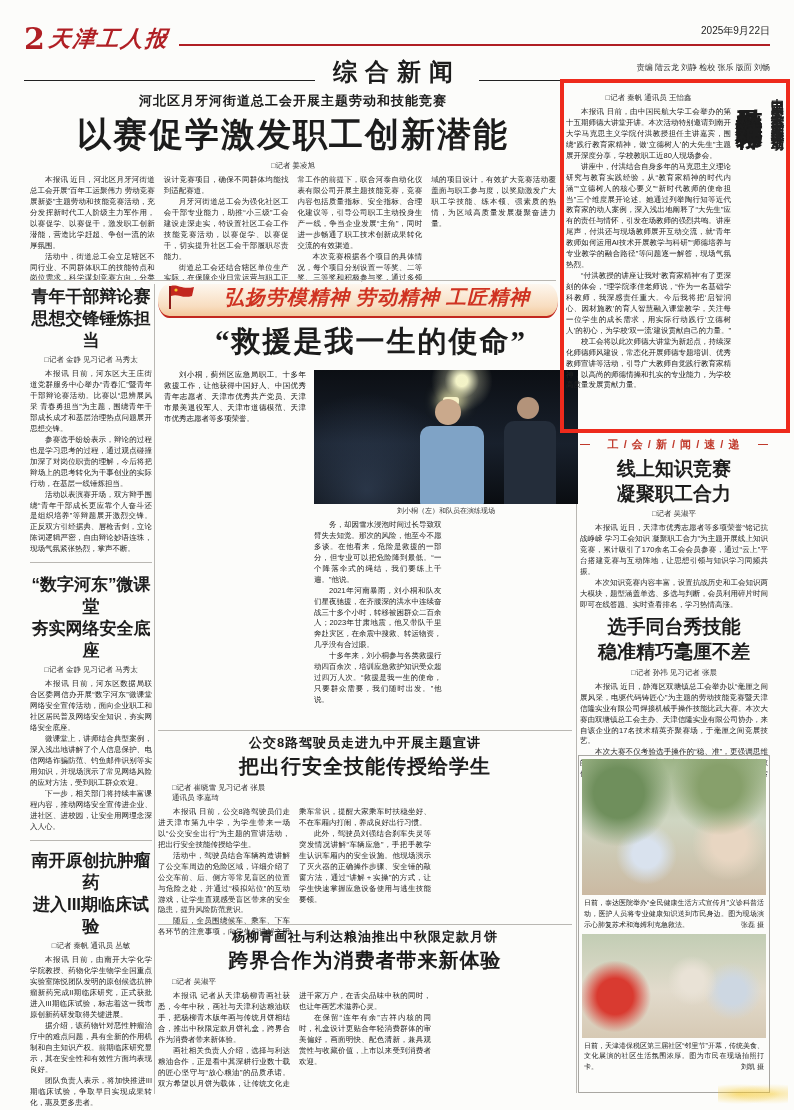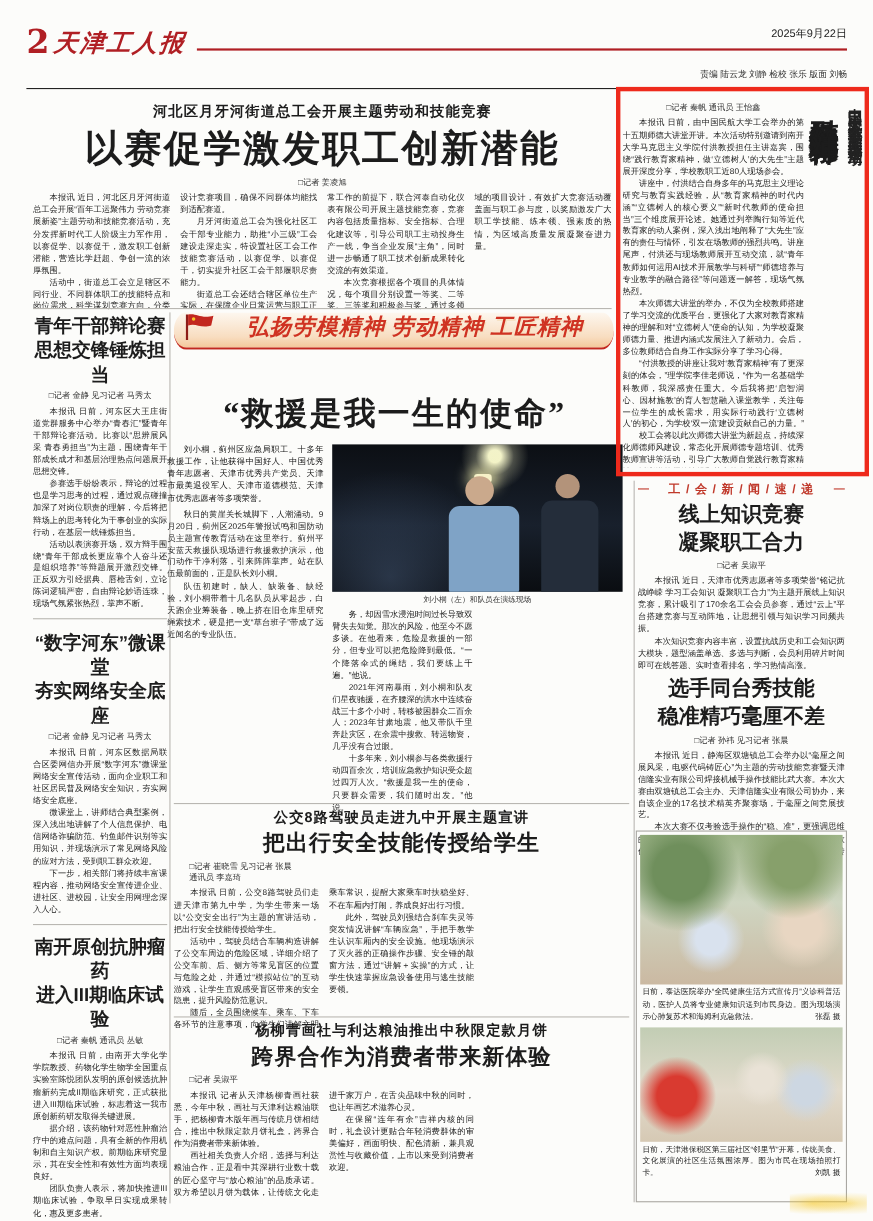--- a/index.html
+++ b/index.html
@@ -37,21 +37,21 @@
   .left-title { font-size:17px; font-weight:bold; text-align:center; line-height:1.3; white-space:pre-line; }
   .left-body { overflow:hidden; }
   
   .banner { position:absolute; left:158px; top:284px; width:400px; height:34px;
     background:linear-gradient(180deg,#fdf7ef 0%,#f8ddc0 70%,#f3c79a 100%);
     border-radius:16px/24px; border-bottom:2px solid #c2271f;
     display:flex; align-items:flex-start; padding-left:8px; }
   .banner-text { flex:1; text-align:center; font: italic bold 20px "Liberation Serif","DejaVu Serif",serif;
     color:#cf3222; text-shadow:1px 1px 0 #f7e2c4; letter-spacing:1px; }
   
-  .rescue { position:absolute; left:152px; top:322px; width:414px;margin-top:34px; }
+  .rescue { position:absolute; left:164px; top:322px; width:414px; }
   .rescue-title { font: bold 29px "Liberation Serif","DejaVu Serif",serif; text-align:center; letter-spacing:2px; }
   .rescue-flex { display:flex; margin-top:8px; gap:8px; }
   .rescue-left { width:142px; flex:none; }
   .rescue-left .para.intro { color:#111; }
   .rescue-right { flex:1; }
   .photo-rescue { position:relative; width:100%; height:134px; overflow:hidden;
     background:
       radial-gradient(circle at 56% 8%, rgba(255,255,210,.95) 0 3%, rgba(255,255,210,.25) 9%, transparent 16%),
       radial-gradient(circle at 20% 90%, rgba(70,90,120,.5), transparent 40%),
       linear-gradient(180deg,#0c0f14 0%,#18202c 55%,#0a0d11 100%); }
@@ -111,20 +111,21 @@
 
   <div class="masthead">
     <div class="logo-row">
       <span class="page-num">2</span>
       <span class="paper-name">天津工人报</span>
       <span class="logo-rule"></span>
     </div>
     <span class="date">2025年9月22日</span>
     <div class="section-row">
       <div class="section-line"></div>
+      <div class="section-title">综合新闻</div>
       <div class="credits">责编 陆云龙 刘静  检校 张乐  版面 刘畅</div>
     </div>
   </div>
 
   <div class="art-main">
     <div class="kicker">河北区月牙河街道总工会开展主题劳动和技能竞赛</div>
     <div class="title">以赛促学激发职工创新潜能</div>
     <div class="byline">□记者 姜凌旭</div>
     <div class="body cols">
         <p class="para">本报讯 近日，河北区月牙河街道总工会开展“百年工运聚伟力 劳动竞赛展新姿”主题劳动和技能竞赛活动，充分发挥新时代工人阶级主力军作用，以赛促学、以赛促干，激发职工创新潜能，营造比学赶超、争创一流的浓厚氛围。</p>
@@ -179,24 +180,20 @@
       <circle cx="10" cy="6" r="1.6" fill="#f6c828"></circle>
     </svg>
     <span class="banner-text">弘扬劳模精神 劳动精神 工匠精神</span>
   </div>
 
   <div class="rescue">
     <div class="rescue-title">“救援是我一生的使命”</div>
     <div class="rescue-flex">
       <div class="rescue-left">
         <p class="para intro">刘小桐，蓟州区应急局职工。十多年救援工作，让他获得中国好人、中国优秀青年志愿者、天津市优秀共产党员、天津市最美退役军人、天津市道德模范、天津市优秀志愿者等多项荣誉。</p>
-        <div style="margin-top:4px;overflow:hidden;height:246px;">
-            <p class="para">秋日的黄崖关长城脚下，人潮涌动。9月20日，蓟州区2025年警报试鸣和国防动员主题宣传教育活动在这里举行。蓟州平安蓝天救援队现场进行救援救护演示，他们动作干净利落，引来阵阵掌声。站在队伍最前面的，正是队长刘小桐。</p>
-            <p class="para">队伍初建时，缺人、缺装备、缺经验，刘小桐带着十几名队员从零起步，白天跑企业筹装备，晚上挤在旧仓库里研究绳索技术，硬是把一支“草台班子”带成了远近闻名的专业队伍。</p>
-          </div>
       </div>
       <div class="rescue-right">
         <div class="photo-rescue">
           <div class="fig-lamp"></div>
           <div class="fig-head"></div>
           <div class="fig-torso"></div>
           <div class="fig-head2"></div>
           <div class="fig-torso2"></div>
         </div>
         <div class="photo-caption">刘小桐（左）和队员在演练现场</div>
@@ -236,21 +233,20 @@
         <p class="para">在保留“连年有余”吉祥内核的同时，礼盒设计更贴合年轻消费群体的审美偏好，画面明快、配色清新，兼具观赏性与收藏价值，上市以来受到消费者欢迎。</p>
       </div>
   </div>
 
   <div class="civa">
     <div class="civa-body">
       <div class="byline">□记者 秦帆 通讯员 王怡鑫</div>
       <div style="overflow:hidden;height:318px;">
           <p class="para">本报讯 日前，由中国民航大学工会举办的第十五期师德大讲堂开讲。本次活动特别邀请到南开大学马克思主义学院付洪教授担任主讲嘉宾，围绕“践行教育家精神，做‘立德树人’的大先生”主题展开深度分享，学校教职工近80人现场参会。</p>
           <p class="para">讲座中，付洪结合自身多年的马克思主义理论研究与教育实践经验，从“教育家精神的时代内涵”“立德树人的核心要义”“新时代教师的使命担当”三个维度展开论述。她通过列举陶行知等近代教育家的动人案例，深入浅出地阐释了“大先生”应有的责任与情怀，引发在场教师的强烈共鸣。讲座尾声，付洪还与现场教师展开互动交流，就“青年教师如何运用AI技术开展教学与科研”“师德培养与专业教学的融合路径”等问题逐一解答，现场气氛热烈。</p>
-          <p class="para">本次师德大讲堂的举办，不仅为全校教师搭建了学习交流的优质平台，更强化了大家对教育家精神的理解和对“立德树人”使命的认知，为学校凝聚师德力量、推进内涵式发展注入了新动力。会后，多位教师结合自身工作实际分享了学习心得。</p>
           <p class="para">“付洪教授的讲座让我对‘教育家精神’有了更深刻的体会，”理学院李佳老师说，“作为一名基础学科教师，我深感责任重大。今后我将把‘启智润心、因材施教’的育人智慧融入课堂教学，关注每一位学生的成长需求，用实际行动践行‘立德树人’的初心，为学校‘双一流’建设贡献自己的力量。”</p>
           <p class="para">校工会将以此次师德大讲堂为新起点，持续深化师德师风建设，常态化开展师德专题培训、优秀教师宣讲等活动，引导广大教师自觉践行教育家精神，以高尚的师德情操和扎实的专业能力，为学校高质量发展贡献力量。</p>
         </div>
     </div>
     <div class="civa-title">引导教师自觉践行教育家精神</div>
     <div class="civa-kicker">中国民航大学工会举办第十五期师德大讲堂活动</div>
   </div>
   <div class="annotation-box"></div>
 
   <div class="union">

